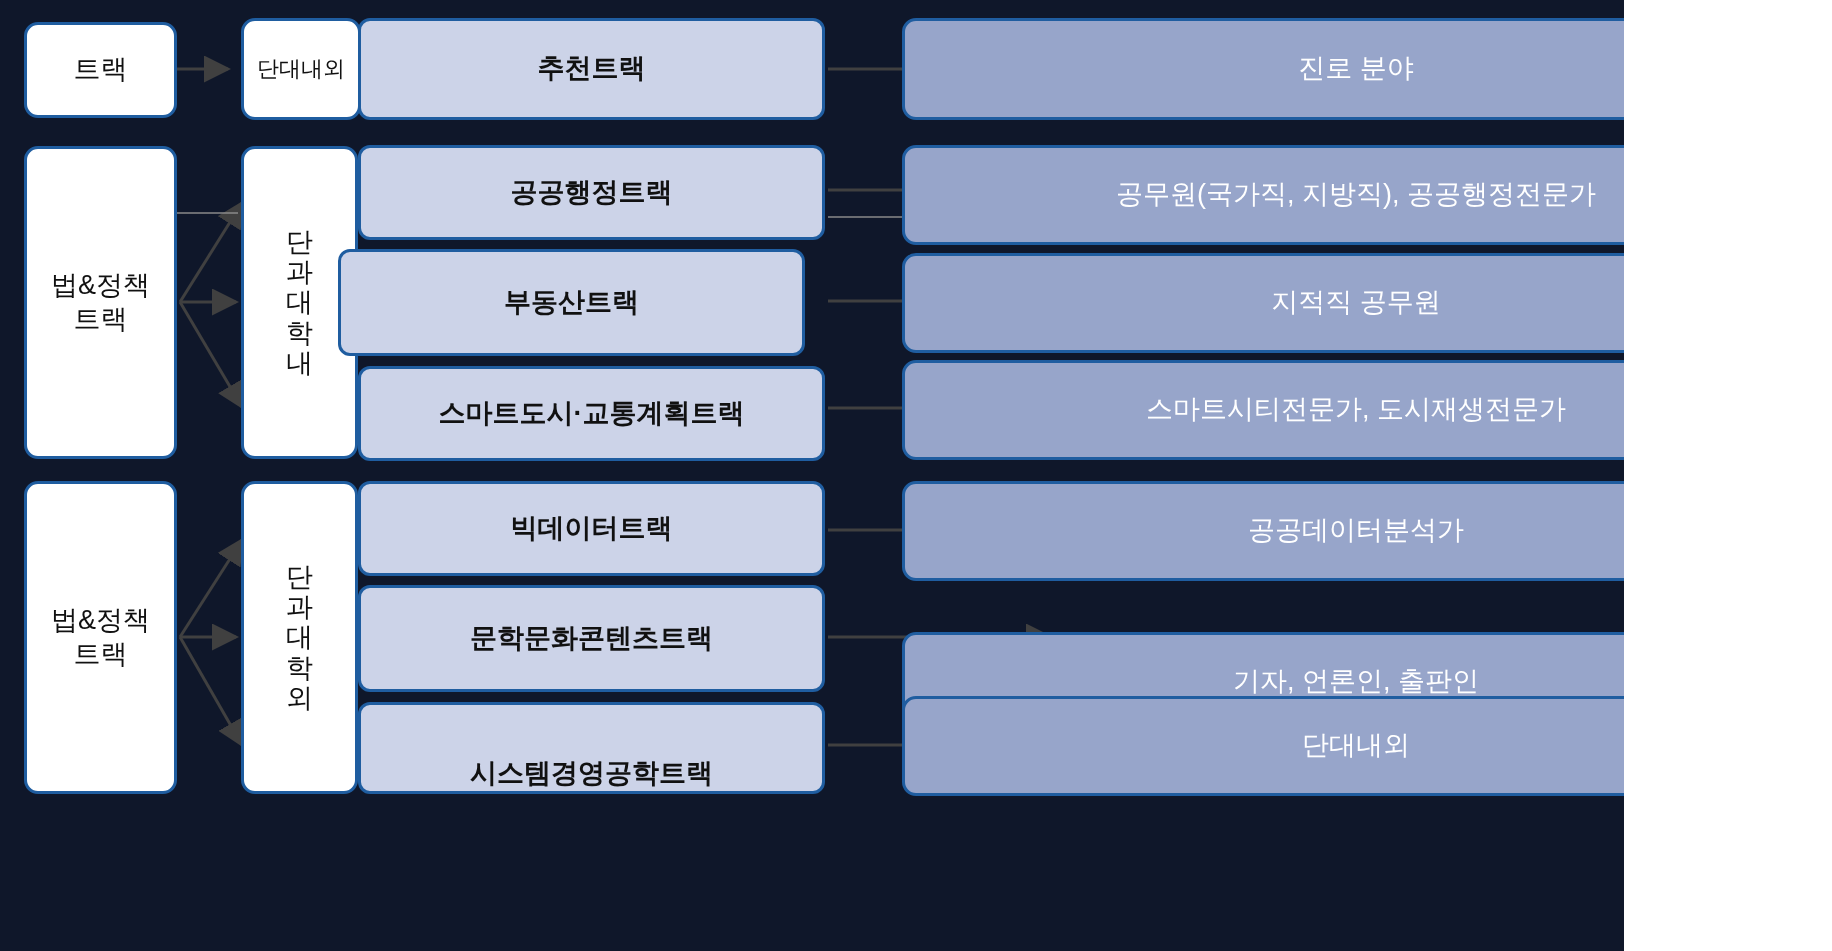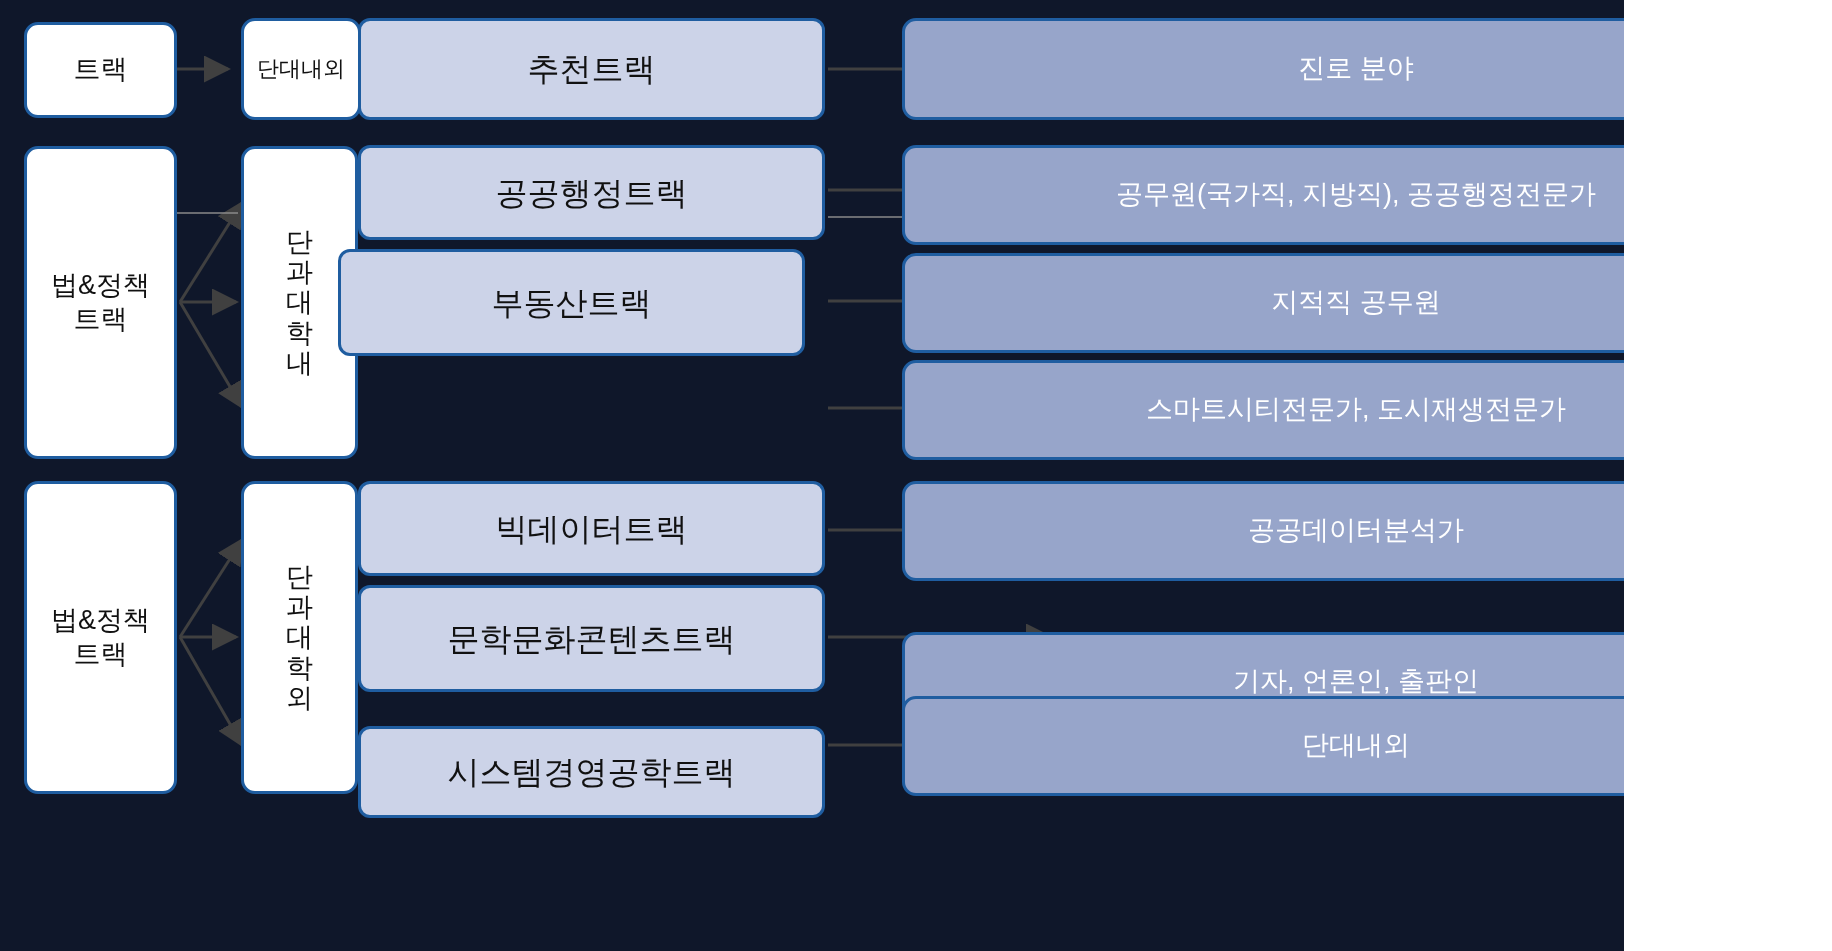--- a/index.html
+++ b/index.html
@@ -42,21 +42,21 @@
   }
 
   .lbl{
     font-size:22px;
     line-height:1.25;
     letter-spacing:0px;
     white-space:pre-line;
     pointer-events:none;
   }
   .lbl-track{font-size:27px;}
-  .lbl-light{font-size:32px;}
+  .lbl-light{font-size:27px;font-weight:bold;}
   .lbl-dark{font-size:27px;color:#ffffff;}
 
   
   .vert{
     display:flex;
     flex-direction:column;
     align-items:center;
     justify-content:center;
     line-height:1.12;
     font-size:27px;
@@ -157,20 +157,23 @@
     <span>학</span>
     <span>내</span>
   </div>
 
   <div class="box box-light" style="left:358px;top:145px;width:467px;height:95px;">
     <span class="lbl lbl-light">공공행정트랙</span>
   </div>
   <div class="box box-light" style="left:338px;top:249px;width:467px;height:107px;">
     <span class="lbl lbl-light">부동산트랙</span>
   </div>
+  <div class="box box-light" style="left:358px;top:366px;width:467px;height:95px;">
+    <span class="lbl lbl-light">스마트도시·교통계획트랙</span>
+  </div>
 
   <div class="box box-dark" style="left:902px;top:145px;width:908px;height:100px;text-align:right;">
     <span class="lbl lbl-dark">공무원(국가직, 지방직), 공공행정전문가</span>
   </div>
   <div class="box box-dark" style="left:902px;top:253px;width:908px;height:100px;">
     <span class="lbl lbl-dark">지적직 공무원</span>
   </div>
   <div class="box box-dark" style="left:902px;top:360px;width:908px;height:100px;">
     <span class="lbl lbl-dark">스마트시티전문가, 도시재생전문가</span>
   </div>
@@ -187,21 +190,21 @@
     <span>학</span>
     <span>외</span>
   </div>
 
   <div class="box box-light" style="left:358px;top:481px;width:467px;height:95px;">
     <span class="lbl lbl-light">빅데이터트랙</span>
   </div>
   <div class="box box-light" style="left:358px;top:585px;width:467px;height:107px;">
     <span class="lbl lbl-light">문학문화콘텐츠트랙</span>
   </div>
-  <div class="box box-light" style="left:358px;top:726px;width:467px;height:92px;">
+  <div class="box box-light" style="left:358px;top:702px;width:467px;height:92px;align-items:flex-end;">
     <span class="lbl lbl-light">시스템경영공학트랙</span>
   </div>
 
   <div class="box box-dark" style="left:902px;top:481px;width:908px;height:100px;">
     <span class="lbl lbl-dark">공공데이터분석가</span>
   </div>
   <div class="box box-dark" style="left:902px;top:616px;width:908px;height:100px;margin-top:16px;">
     <span class="lbl lbl-dark">기자, 언론인, 출판인</span>
   </div>
   <div class="box box-dark" style="left:902px;top:696px;width:908px;height:100px;">

